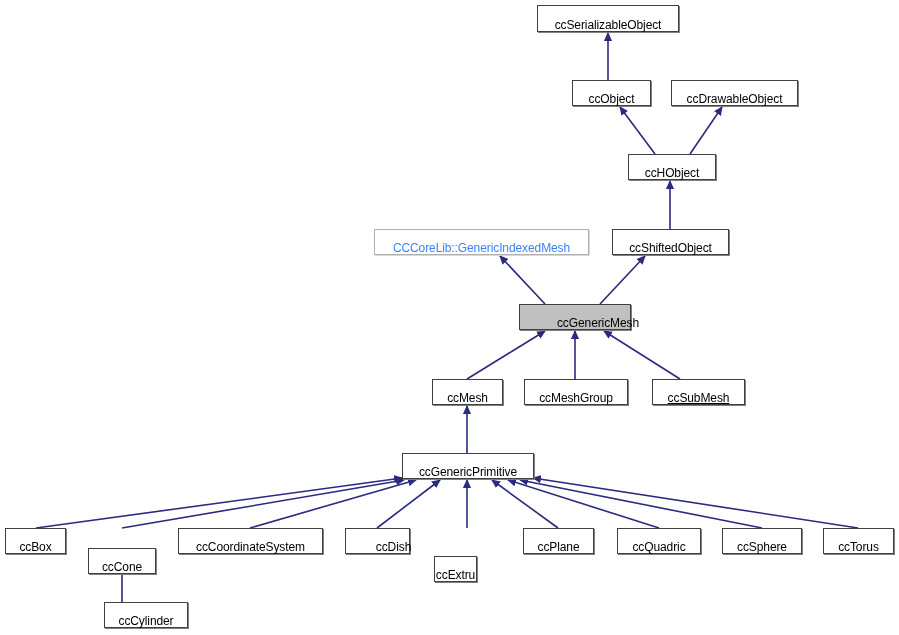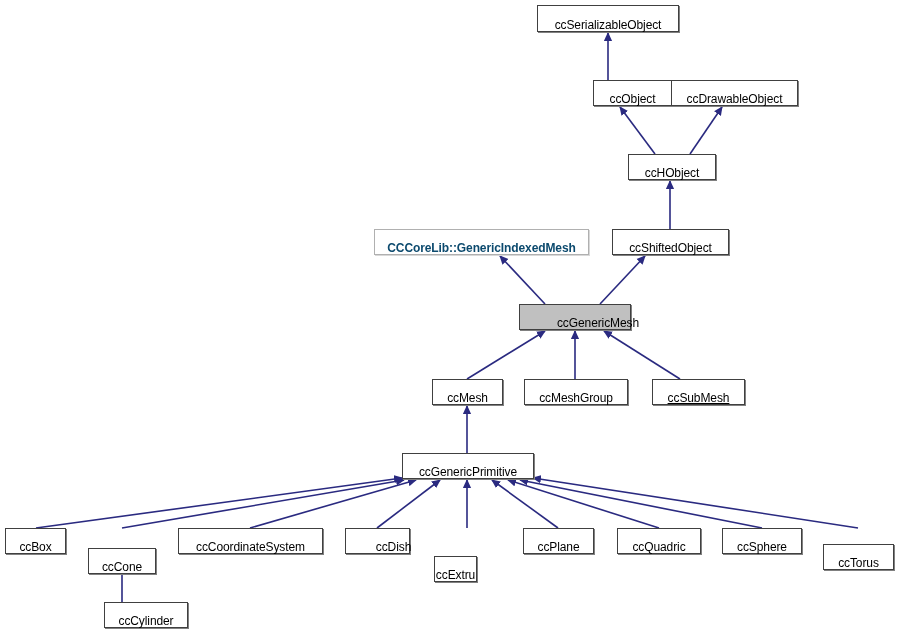--- a/index.html
+++ b/index.html
@@ -26,22 +26,21 @@
     z-index:2;
   }
   .node.highlight{
     background:#c0c0c0;
     border:1px solid #404040;
     padding-left:46px;
   }
   .node.external{
     border:1px solid #b0b0b0;
     box-shadow:1px 1px 0 0 #d8d8d8;
-    color:#0c4a6e;
-    font-weight:bold;
+    color:#3b82f6;
   }
   .node-label{pointer-events:none;}
 </style>
 </head>
 <body>
 
 <div id="diagram-root">
   <svg id="edge-layer" viewBox="0 0 899 635" xmlns="http://www.w3.org/2000/svg">
     <defs>
       <marker id="uml-arrow" markerWidth="9" markerHeight="9" refX="8" refY="4.5" orient="auto" markerUnits="userSpaceOnUse">
@@ -68,21 +67,21 @@
         <line x1="659" y1="528" x2="508" y2="480" stroke="#2a2a80" stroke-width="1.6" marker-end="url(#uml-arrow)"></line>
         <line x1="762" y1="528" x2="520" y2="480" stroke="#2a2a80" stroke-width="1.6" marker-end="url(#uml-arrow)"></line>
         <line x1="858" y1="528" x2="533" y2="478" stroke="#2a2a80" stroke-width="1.6" marker-end="url(#uml-arrow)"></line>
         <line x1="122" y1="602" x2="122" y2="555" stroke="#2a2a80" stroke-width="1.6" marker-end="url(#uml-arrow)"></line>
       </g>
   </svg>
   <div id="nodes">
       <div class="node" style="left: 537px; top: 5px; width: 142px; height: 27px;">
         <span class="node-label">ccSerializableObject</span>
       </div>
-      <div class="node" style="left: 593px; top: 80px; width: 79px; height: 26px;">
+      <div class="node" style="left: 572px; top: 80px; width: 79px; height: 26px;">
         <span class="node-label">ccObject</span>
       </div>
       <div class="node" style="left: 671px; top: 80px; width: 127px; height: 26px;">
         <span class="node-label">ccDrawableObject</span>
       </div>
       <div class="node" style="left: 628px; top: 154px; width: 88px; height: 26px;">
         <span class="node-label">ccHObject</span>
       </div>
       <div class="node external" style="left: 374px; top: 229px; width: 215px; height: 26px;">
         <span class="node-label">CCCoreLib::GenericIndexedMesh</span>
@@ -122,20 +121,20 @@
       </div>
       <div class="node" style="left: 523px; top: 528px; width: 71px; height: 26px;">
         <span class="node-label">ccPlane</span>
       </div>
       <div class="node" style="left: 617px; top: 528px; width: 84px; height: 26px;">
         <span class="node-label">ccQuadric</span>
       </div>
       <div class="node" style="left: 722px; top: 528px; width: 80px; height: 26px;">
         <span class="node-label">ccSphere</span>
       </div>
-      <div class="node" style="left: 823px; top: 544px; width: 71px; height: 26px;">
+      <div class="node" style="left: 823px; top: 528px; width: 71px; height: 26px;">
         <span class="node-label">ccTorus</span>
       </div>
       <div class="node" style="left: 80px; top: 602px; width: 84px; height: 26px; margin-left: 24px;">
         <span class="node-label">ccCylinder</span>
       </div>
     </div>
 </div>
 
 </body></html>

